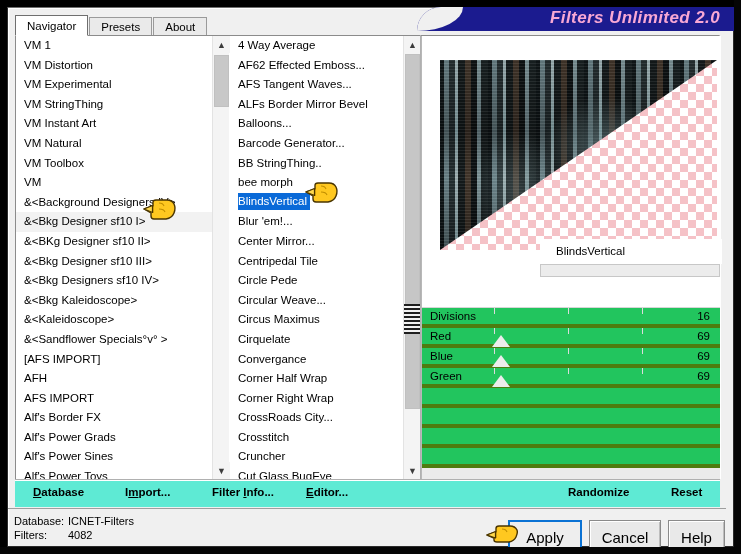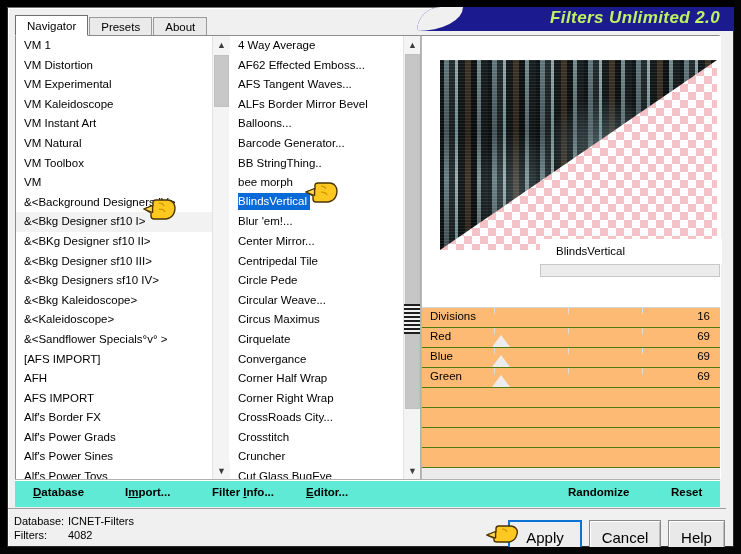--- a/index.html
+++ b/index.html
@@ -46,21 +46,21 @@
     background: #f0f0f0;
     border-bottom-right-radius: 46px 24px;
   }
   .title-text {
     position: absolute;
     right: 14px; top: 1px;
     font-family: "Liberation Sans", sans-serif;
     font-size: 17px;
     font-weight: bold;
     font-style: italic;
-    color: #bef264;
+    color: #f9a8d4;
     letter-spacing: 0.4px;
     white-space: nowrap;
   }
   .banner-right-edge {
     position: absolute;
     right: 0; top: 7px;
     width: 3px; height: 24px;
     background: #5a5ad8;
   }
 
@@ -323,22 +323,22 @@
 
   
   .params {
     position: absolute;
     left: 0px; top: 272px;
     width: 298px;
   }
   .param-row {
     position: relative;
     height: 20px;
-    border-bottom: 1px solid #4d7c0f;
-    background: #fdba74;
+    border-bottom: 4px solid #4d7c0f;
+    background: #22c55e;
     padding-left: 41px;
   }
   .param-label {
     position: absolute;
     left: 8px; top: 2px;
     font-size: 11.5px;
     color: #000;
   }
   .param-value {
     position: absolute;
@@ -481,21 +481,21 @@
     <div class="tab">Presets</div>
     <div class="tab">About</div>
   </div>
 
   <div class="main-pane">
 
     <div class="list-col" id="col-left">
       <div class="list-item">VM 1</div>
       <div class="list-item">VM Distortion</div>
       <div class="list-item">VM Experimental</div>
-      <div class="list-item">VM Kaleidoscope</div>
+      <div class="list-item">VM StringThing</div>
       <div class="list-item">VM Instant Art</div>
       <div class="list-item">VM Natural</div>
       <div class="list-item">VM Toolbox</div>
       <div class="list-item">VM</div>
       <div class="list-item">&amp;&lt;Background Designers IV&gt;</div>
       <div class="list-item sel-grey">&amp;&lt;Bkg Designer sf10 I&gt;</div>
       <div class="list-item">&amp;&lt;BKg Designer sf10 II&gt;</div>
       <div class="list-item">&amp;&lt;Bkg Designer sf10 III&gt;</div>
       <div class="list-item">&amp;&lt;Bkg Designers sf10 IV&gt;</div>
       <div class="list-item">&amp;&lt;Bkg Kaleidoscope&gt;</div>

